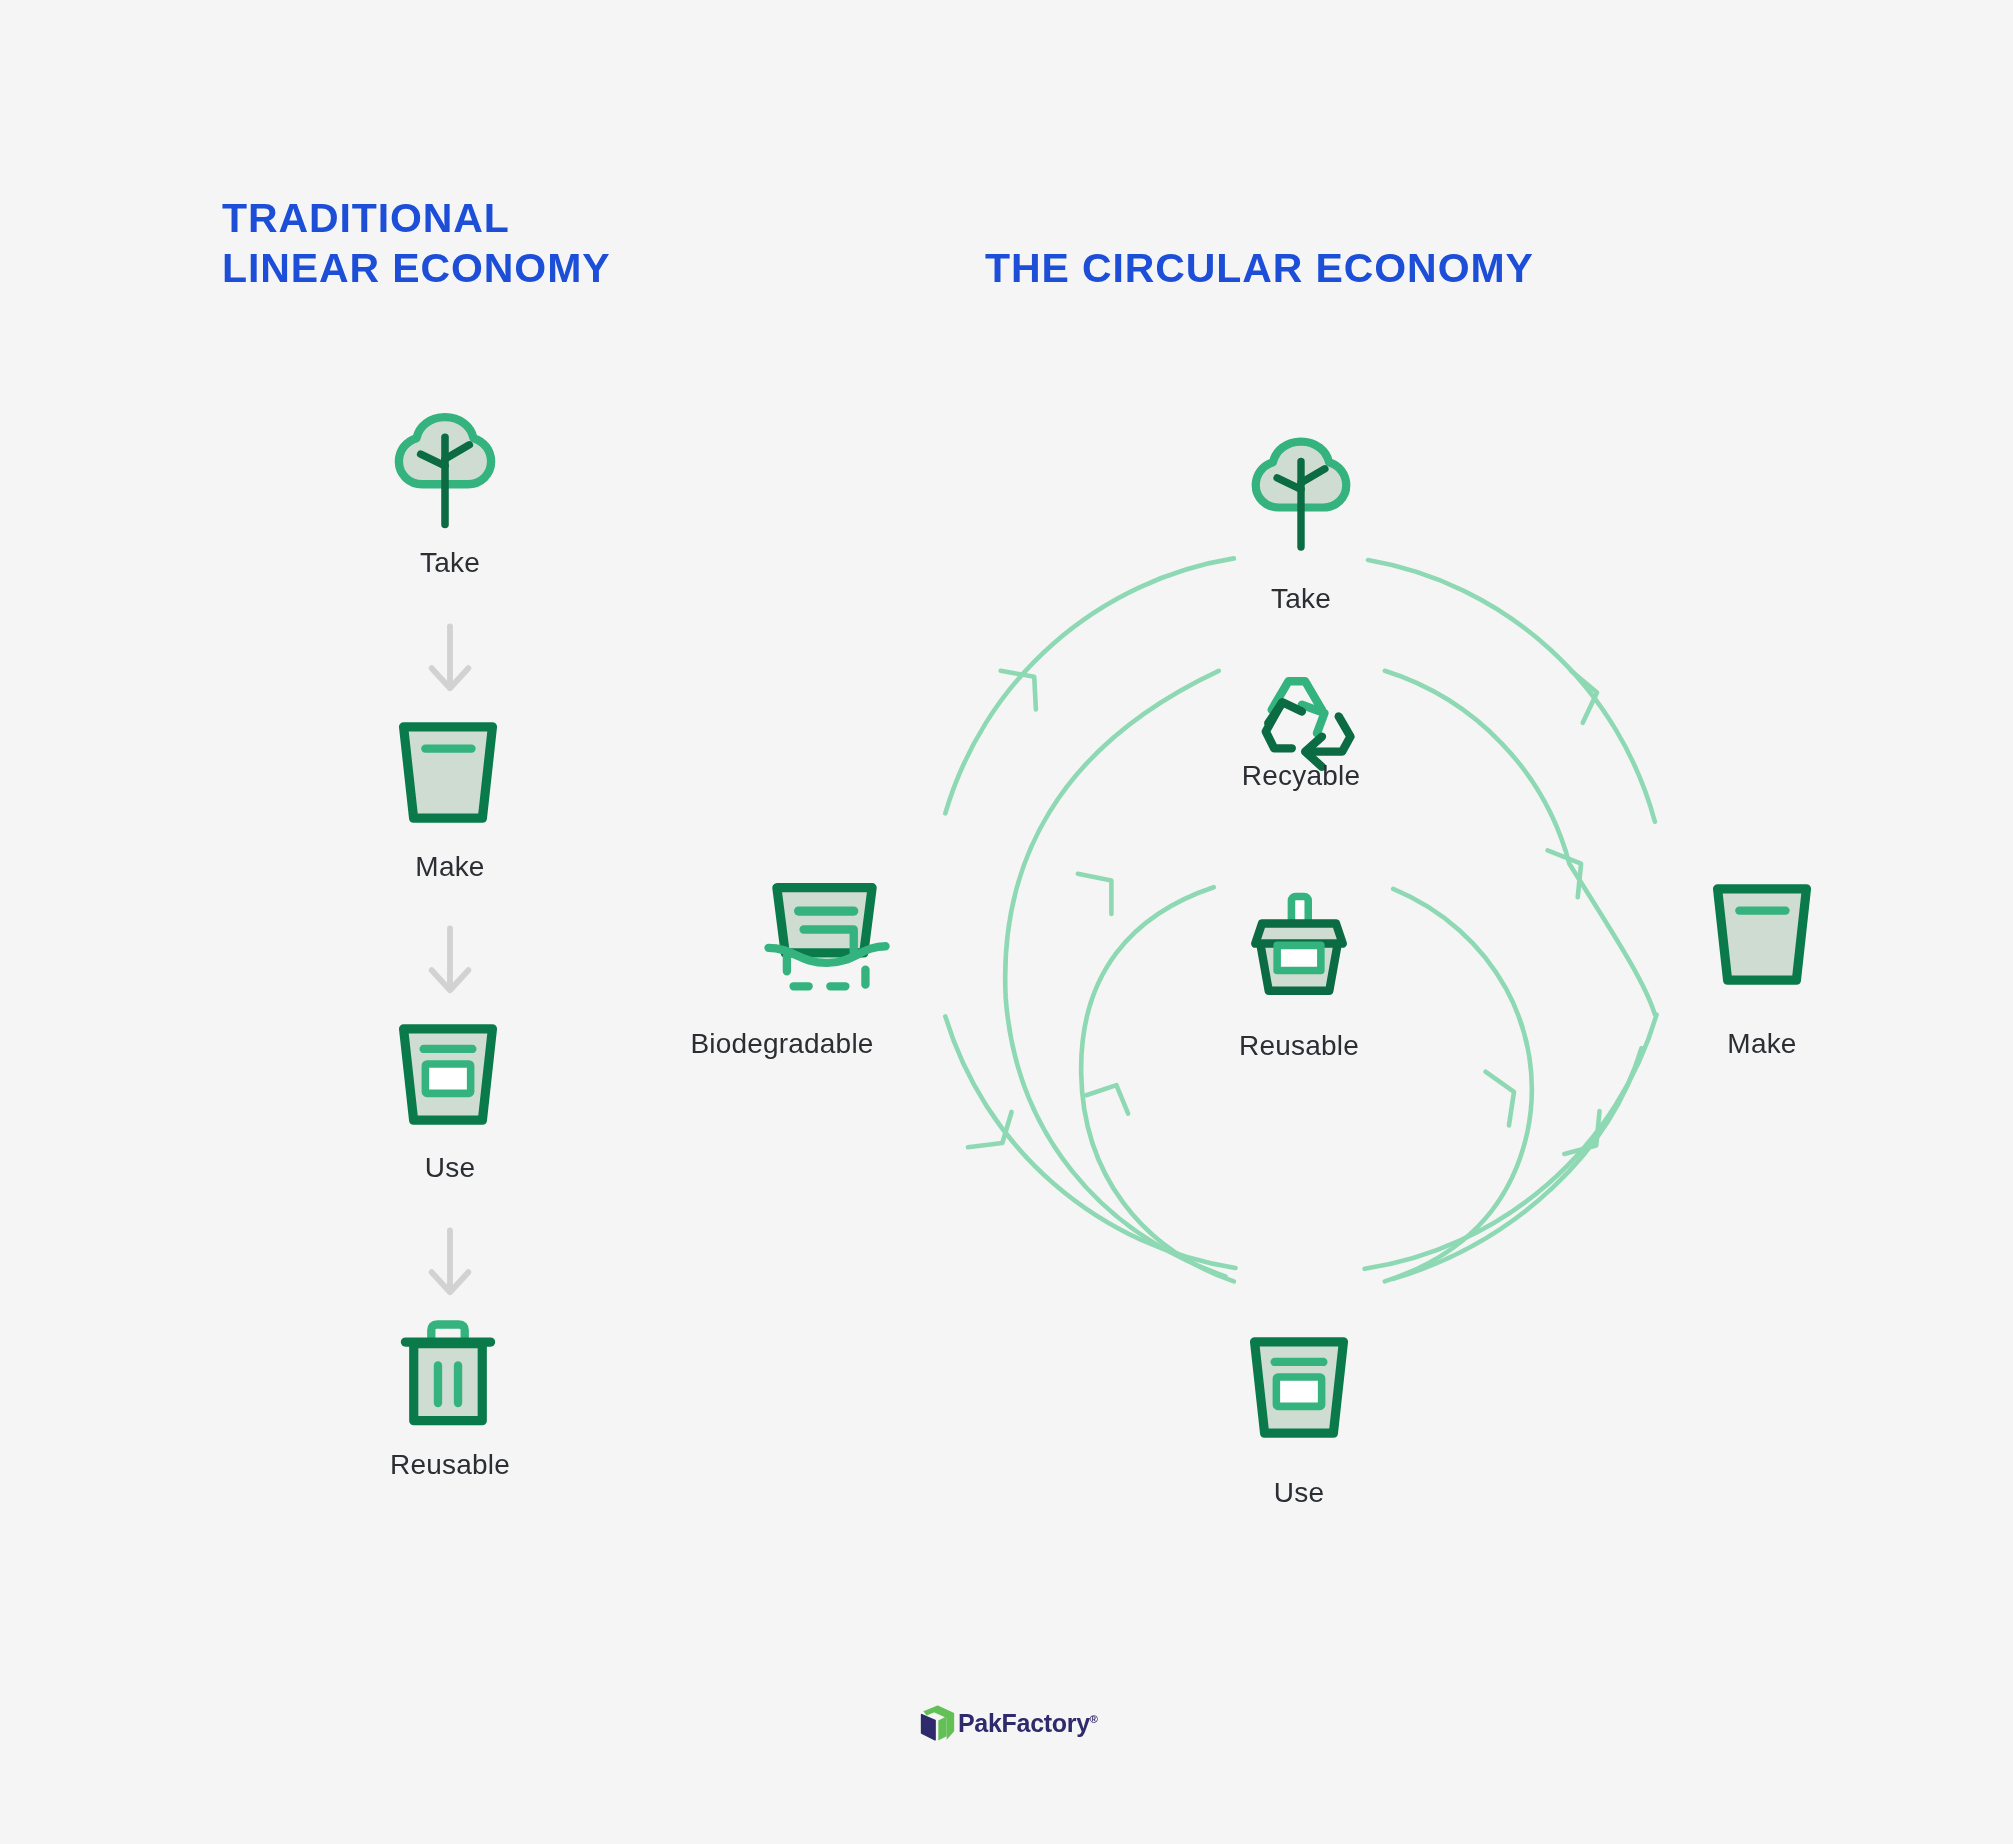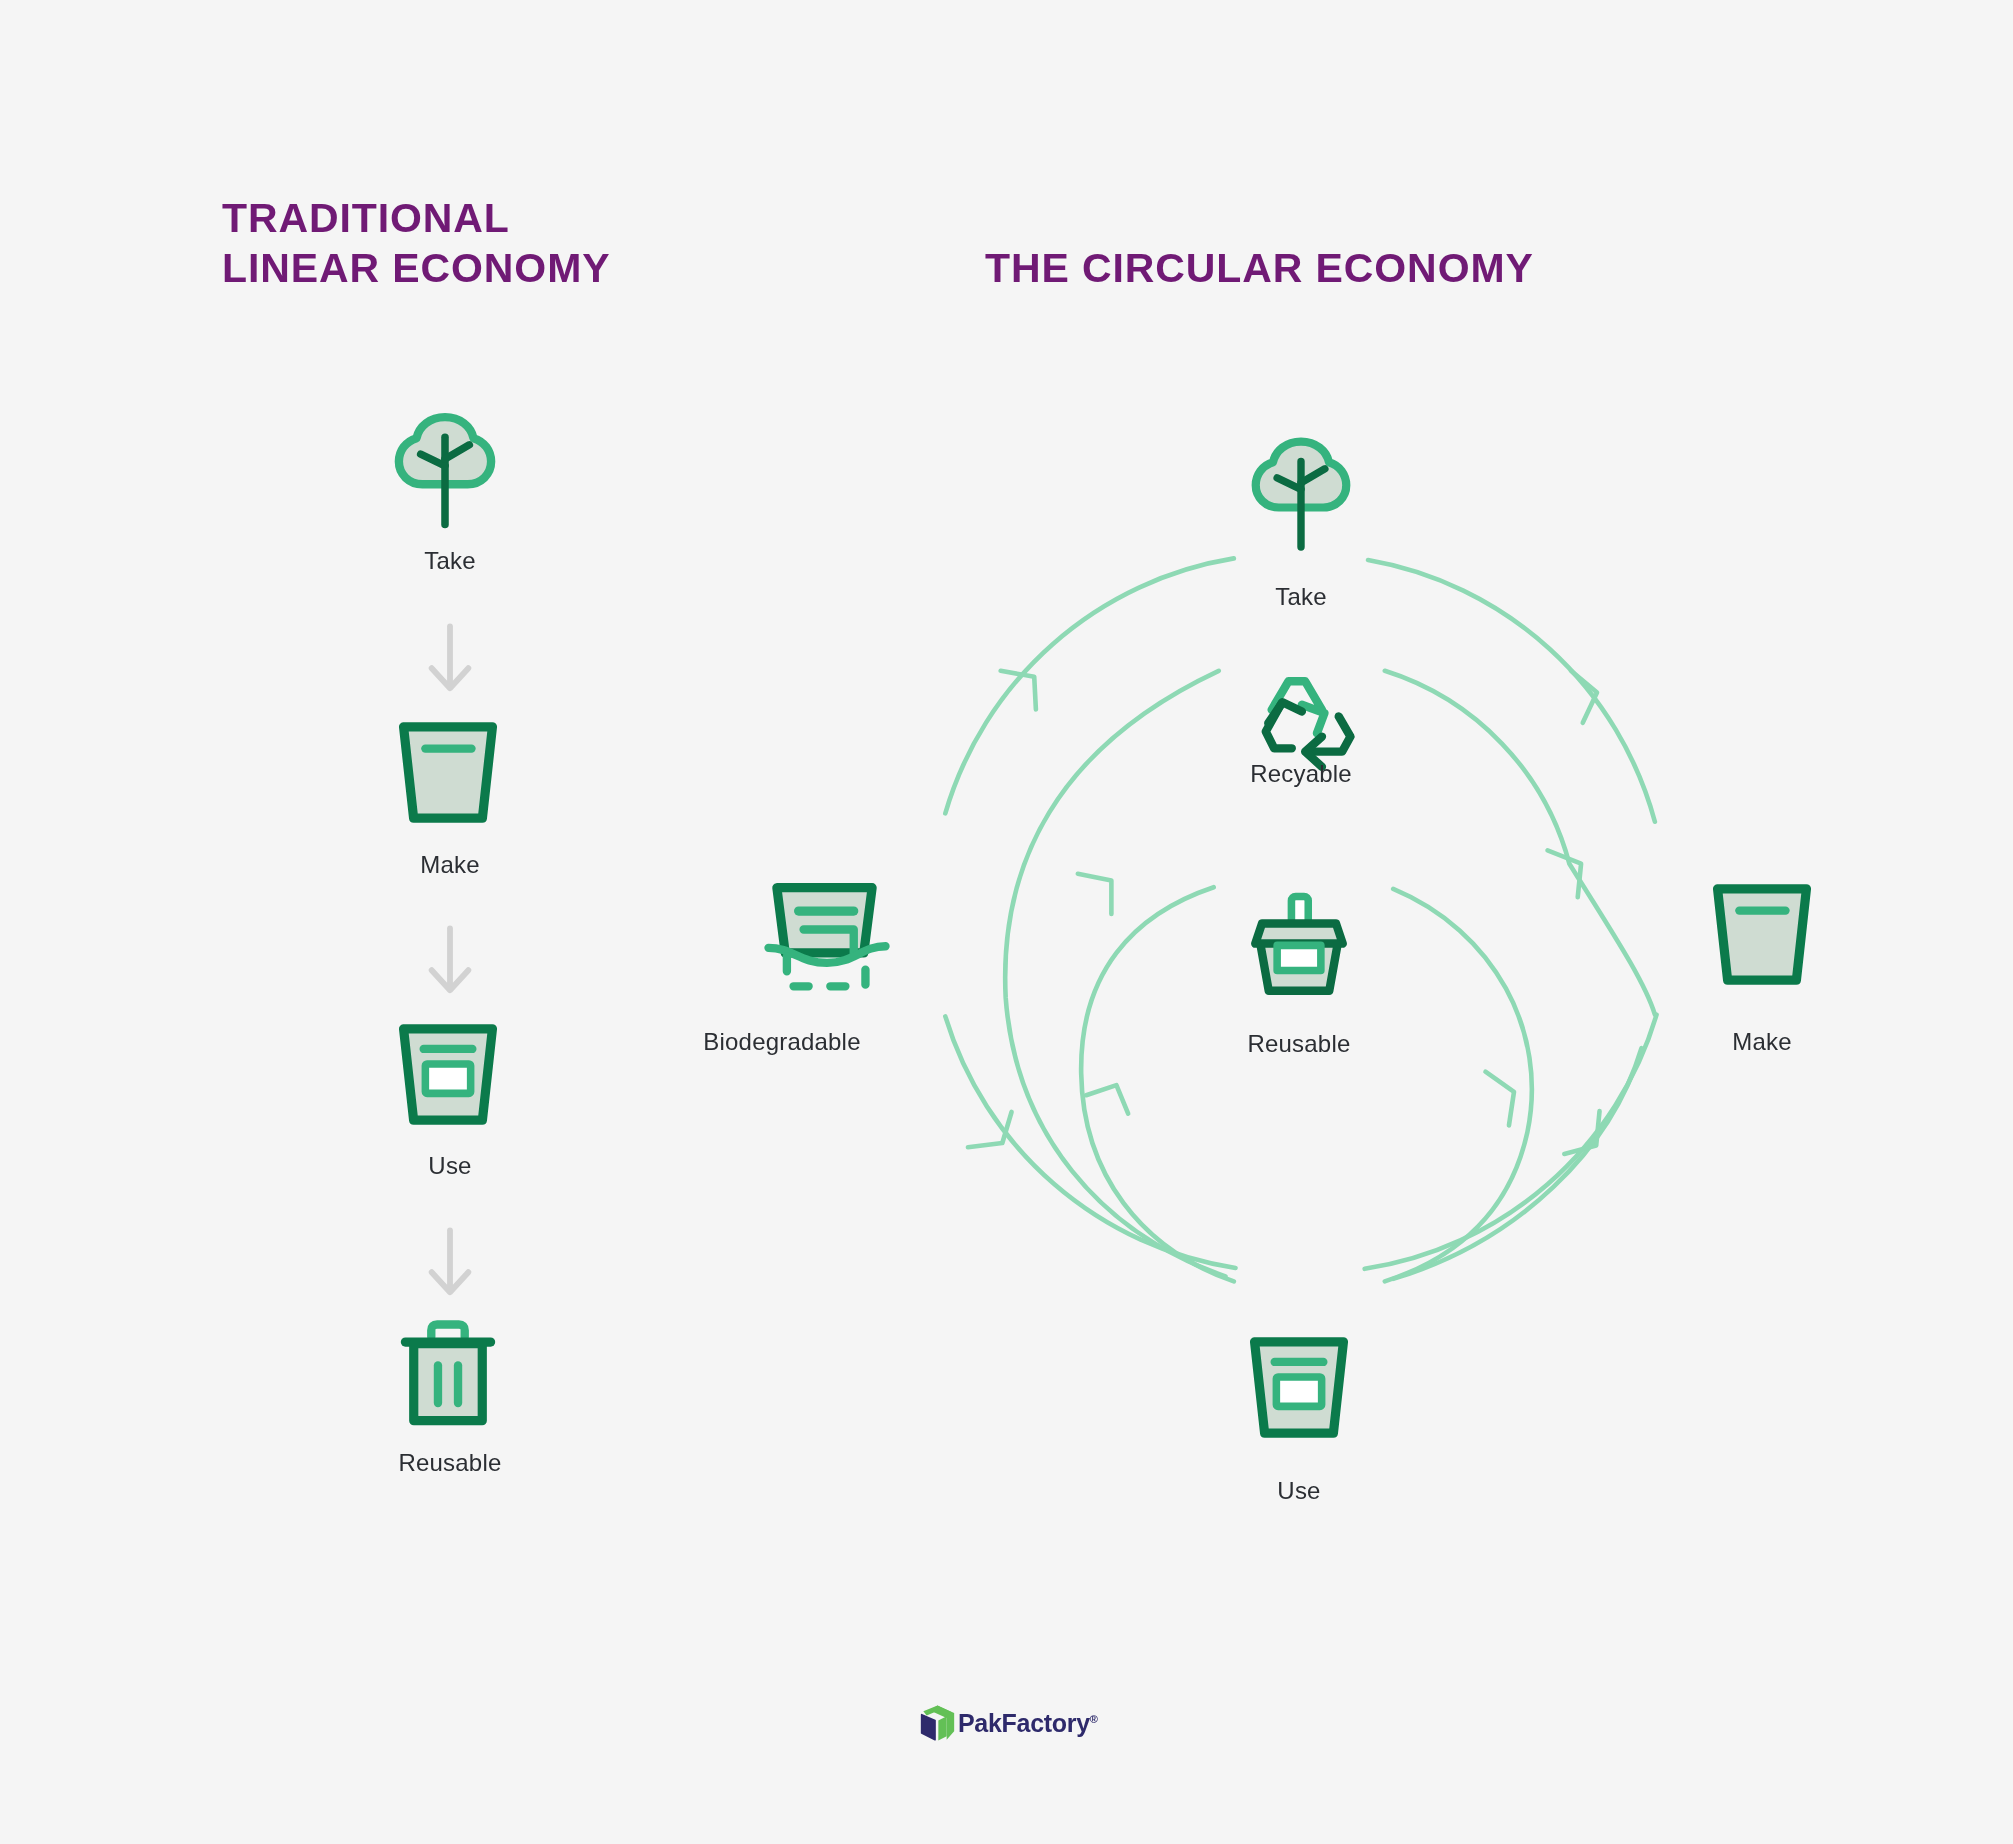--- a/index.html
+++ b/index.html
@@ -23,39 +23,39 @@
     height: 1844px;
   }
 
   
   .title {
     position: absolute;
     font-weight: 700;
     font-size: 41px;
     letter-spacing: 0.9px;
     line-height: 1.22;
-    color: #701a75;
+    color: #1d4ed8;
     white-space: pre-line;
   }
   #linear-title {
     left: 222px;
     top: 193px;
     width: 470px;
   }
   #circular-title {
     left: 969px;
     top: 243px;
     width: 688px;
     margin-left: 16px;
   }
 
   
   .node-label {
     position: absolute;
-    font-size: 24px;
+    font-size: 28px;
     font-weight: 400;
     color: #2b2e33;
     text-align: center;
     letter-spacing: 0.2px;
     white-space: nowrap;
     transform: translateX(-50%);
   }
 
   
   .lin-icon {

